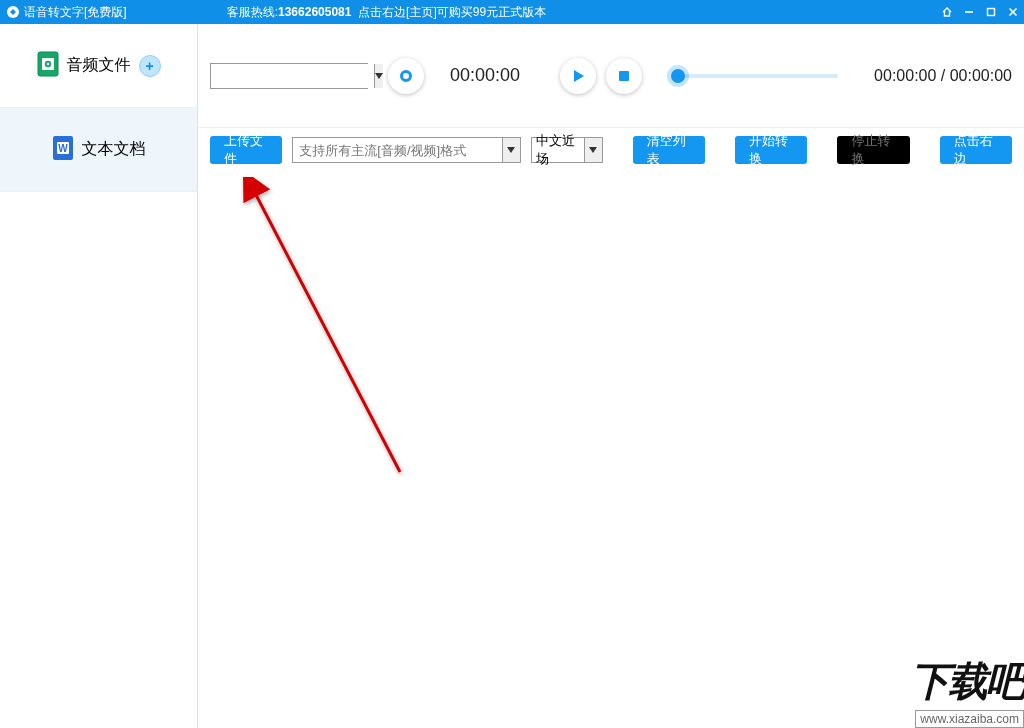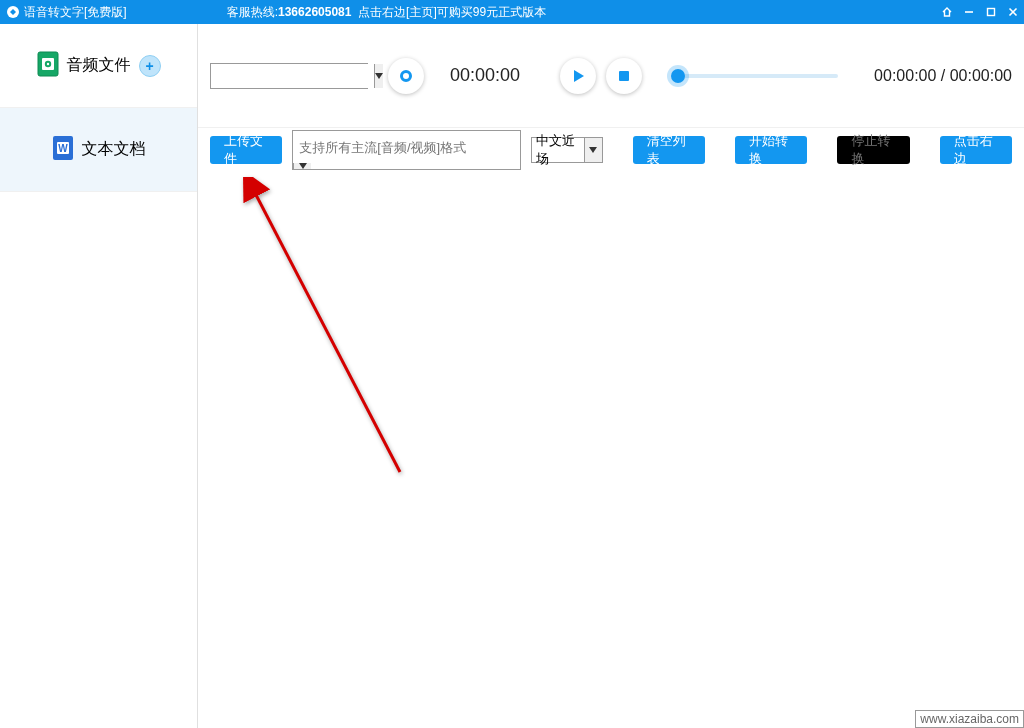--- a/index.html
+++ b/index.html
@@ -32,21 +32,21 @@
 .rec-dot { width: 12px; height: 12px; border-radius: 50%; border: 3px solid #1397f0; }
 .time-text { font-size: 18px; color: #222; margin-left: 6px; margin-right: 20px; }
 .ctrl-group { display: flex; align-items: center; gap: 10px; }
 .slider { flex: 1; height: 4px; background: #d6eaf8; border-radius: 2px; position: relative; margin: 0 16px; }
 .slider .thumb { position: absolute; left: 0; top: 50%; transform: translate(-50%,-50%); width: 14px; height: 14px; border-radius: 50%; background: #1397f0; box-shadow: 0 0 0 4px rgba(19,151,240,.25); }
 .time-pair { font-size: 16px; color: #222; }
 
 .toolbar2 { height: 44px; display: flex; align-items: center; padding: 0 12px; gap: 10px; }
 .btn { height: 28px; padding: 0 14px; border-radius: 3px; color: #fff; background: #1397f0; font-size: 13px; display: flex; align-items: center; cursor: pointer; }
 .btn.disabled { background: #000000; color: #777; cursor: default; }
-.format-dd { width: 268px; height: 40px; border: 1px solid #999; display: flex; background: #fff; flex-direction: column; }
+.format-dd { width: 268px; height: 26px; border: 1px solid #999; display: flex; background: #fff; }
 .format-dd input { flex: 1; border: none; font-size: 13px; padding: 0 6px; outline: none; color: #333; }
 .lang-dd { width: 84px; height: 26px; border: 1px solid #999; display: flex; background: #fff; font-size: 13px; }
 .lang-dd span { flex: 1; padding: 0 4px; display: flex; align-items: center; }
 .gap { flex: 0 0 10px; }
 
 .content-area { flex: 1; background: #fff; position: relative; }
 
 .arrow { position: absolute; left: 42px; top: 5px; pointer-events: none; filter: drop-shadow(1px 2px 2px rgba(0,0,0,.35)); }
 
 .watermark { position: absolute; right: 0; bottom: 0; text-align: right; pointer-events: none; }
@@ -187,14 +187,15 @@
             <path d="M0 0 L10 5 L0 10 Z" fill="#d40000"></path>
           </marker>
         </defs>
         <line x1="160" y1="295" x2="14" y2="14" stroke="#d40000" stroke-width="3" marker-end="url(#ah)"></line>
       </svg>
     </div>
   </div>
 </div>
 
 <div class="watermark">
+  <div class="cn">下载吧</div>
   <div class="url">www.xiazaiba.com</div>
 </div>
 
 </body></html>

